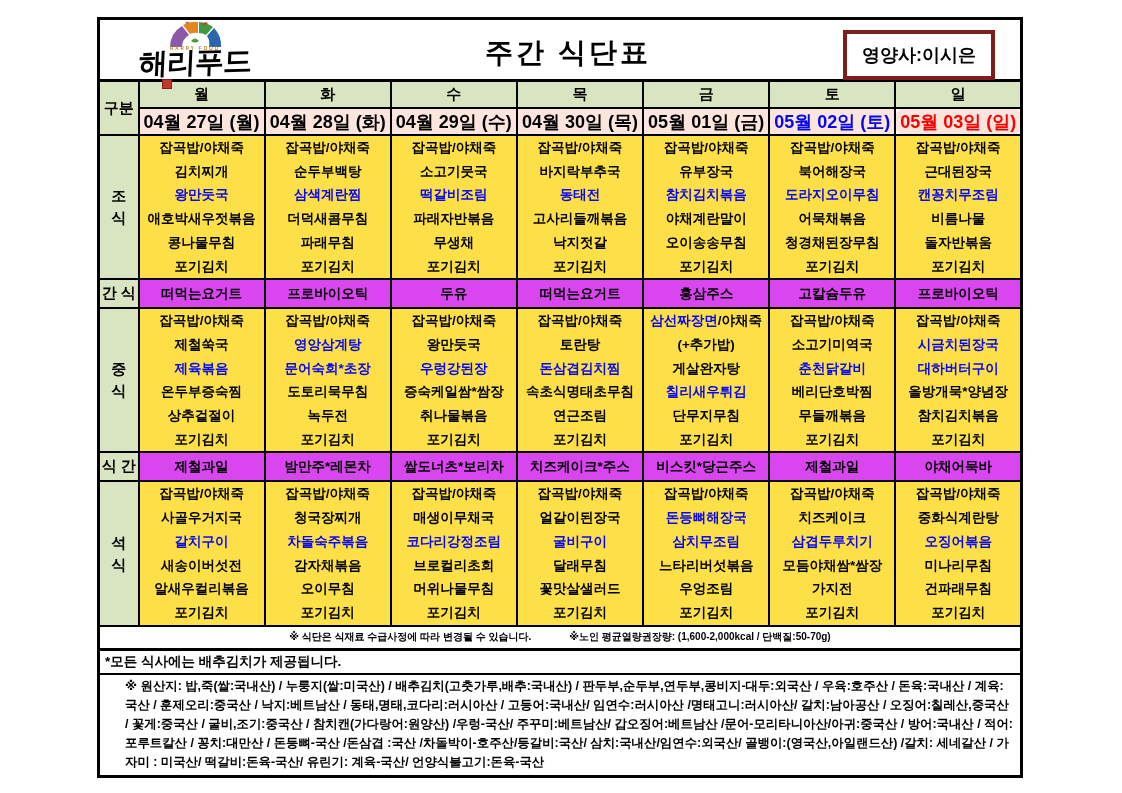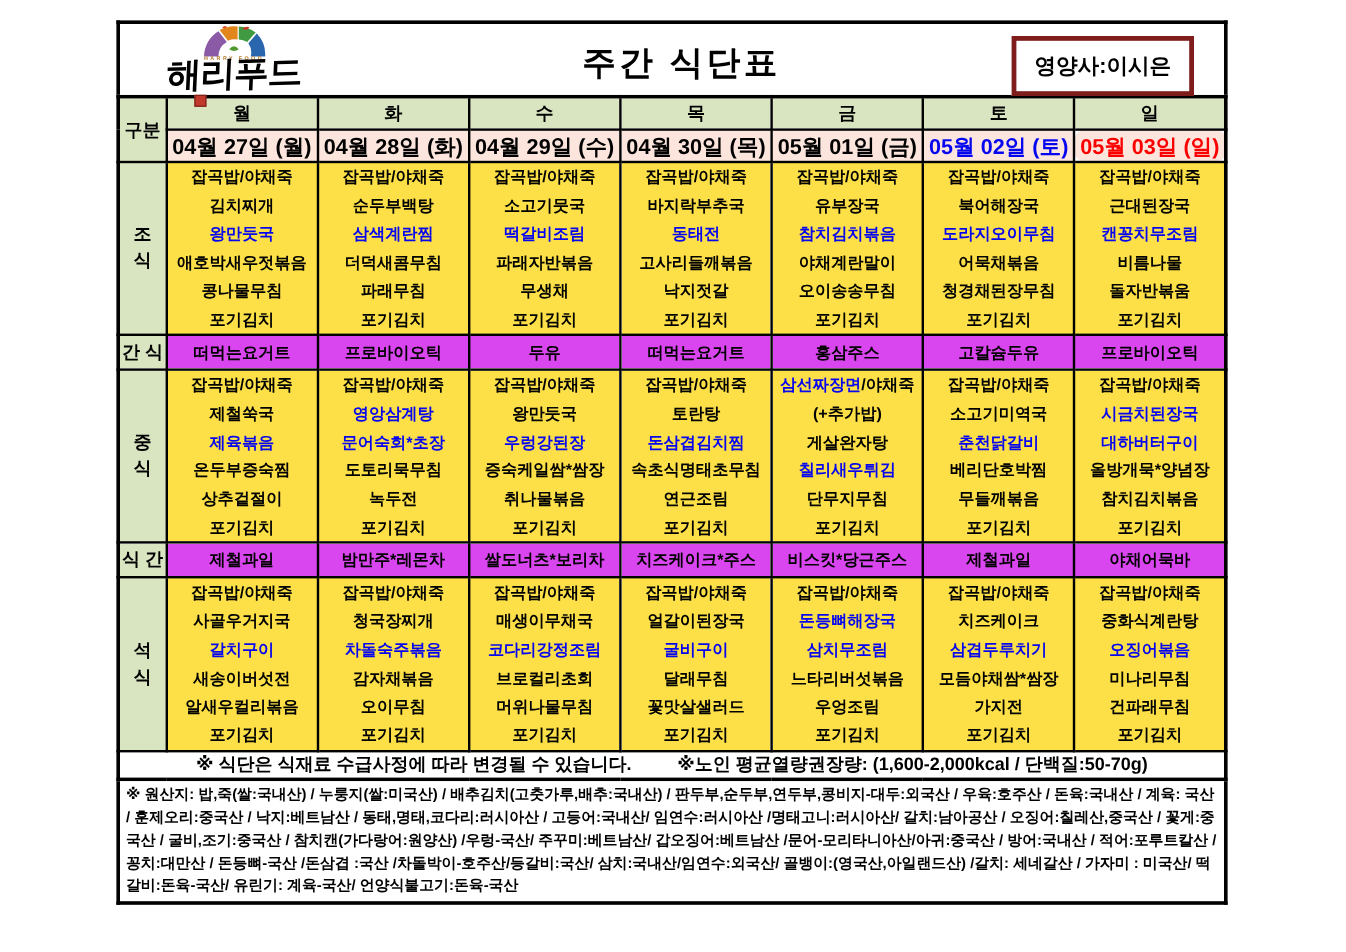--- a/index.html
+++ b/index.html
@@ -46,35 +46,36 @@
   td.date-cell{background:var(--pink);font-size:18px;height:25px;white-space:nowrap;}
   td.date-cell.blue{color:var(--satblue);}
   td.date-cell.red{color:var(--sunred);border-radius:10px;}
   td.row-label{background:var(--green);font-size:15px;}
   td.row-label.stacked div{line-height:22px;}
   td.meal-cell{background:#fde047;font-size:13.5px;padding:3px 0;}
   .menu-item{line-height:23.7px;white-space:nowrap;}
   td.single-cell{background:#d946ef;font-size:13.5px;height:27px;white-space:nowrap;}
   .blue{color:var(--hlblue);}
   td.note-cell{
-    text-align:left;font-size:15px;height:21px;padding:1px 6px;
+    text-align:left;font-size:10px;height:21px;padding:1px 6px;
     white-space:nowrap;
   }
   .note-gap{display:inline-block;width:38px;}
 
   
   .footer-block{
     box-sizing:border-box;border:3px solid #000;border-top:none;background:#fff;
   }
   .kimchi-note{
     font-size:13.5px;padding:2px 5px;border-bottom:2px solid #000;line-height:18px;
   }
   .origin-note{
     font-size:12.4px;line-height:19px;padding:2px 5px 3px 5px;text-align:left;
     word-break:break-all;
+    margin-left:20px;
   }
 </style>
 </head>
 <body>
 
 <div class="sheet">
 
   <div class="header-band">
     <div class="logo">
       <svg class="logo-emblem" width="74" height="30" viewBox="0 0 74 30">
@@ -331,16 +332,17 @@
             <div class="menu-item"><span>포기김치</span></div>
           </td>
         </tr>
         <tr>
           <td class="note-cell" colspan="8"><span>※ 식단은 식재료 수급사정에 따라 변경될 수 있습니다.</span><span class="note-gap"></span><span>※노인 평균열량권장량: (1,600-2,000kcal / 단백질:50-70g)</span></td>
         </tr>
       </tbody>
   </table>
 
   <div class="footer-block">
+    <div class="kimchi-note">*모든 식사에는 배추김치가 제공됩니다.</div>
     <div class="origin-note">※ 원산지: 밥,죽(쌀:국내산) / 누룽지(쌀:미국산) / 배추김치(고춧가루,배추:국내산) / 판두부,순두부,연두부,콩비지-대두:외국산 / 우육:호주산 / 돈육:국내산 / 계육: 국산 / 훈제오리:중국산 / 낙지:베트남산 / 동태,명태,코다리:러시아산 / 고등어:국내산/ 임연수:러시아산 /명태고니:러시아산/ 갈치:남아공산 / 오징어:칠레산,중국산 / 꽃게:중국산 / 굴비,조기:중국산 / 참치캔(가다랑어:원양산) /우렁-국산/ 주꾸미:베트남산/ 갑오징어:베트남산 /문어-모리타니아산/아귀:중국산 / 방어:국내산 / 적어:포루트칼산 / 꽁치:대만산 / 돈등뼈-국산 /돈삼겹 :국산 /차돌박이-호주산/등갈비:국산/ 삼치:국내산/임연수:외국산/ 골뱅이:(영국산,아일랜드산) /갈치: 세네갈산 / 가자미 : 미국산/ 떡갈비:돈육-국산/ 유린기: 계육-국산/ 언양식불고기:돈육-국산</div>
   </div>
 
 </div>
 
 </body></html>

